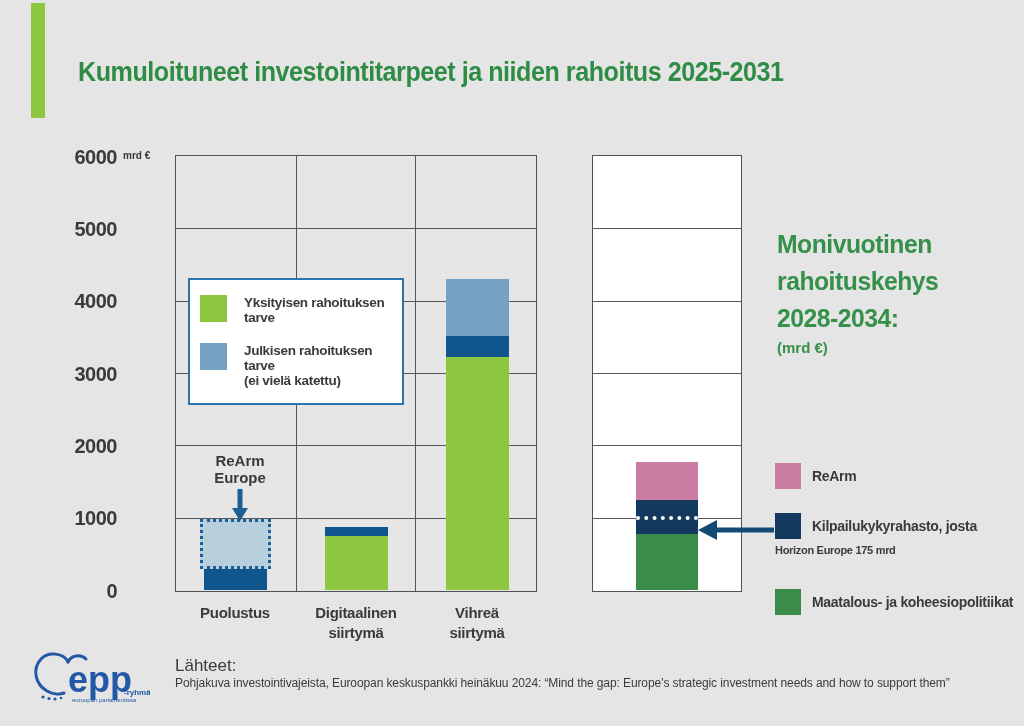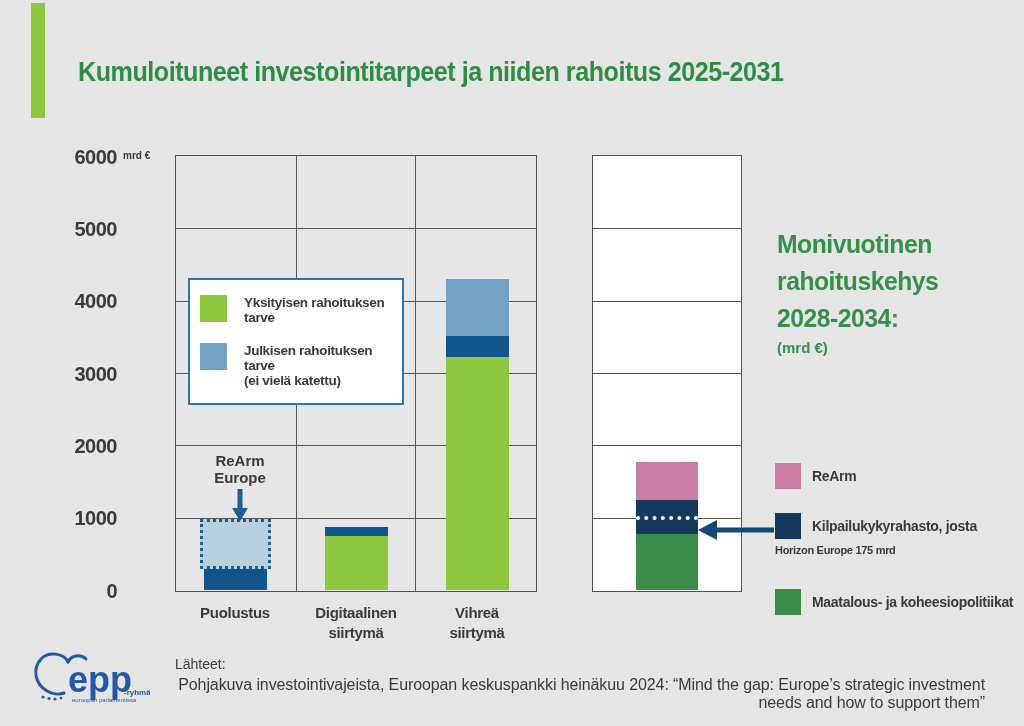--- a/index.html
+++ b/index.html
@@ -26,22 +26,22 @@
     font-weight:bold;line-height:17px;white-space:pre-line;z-index:5;}
   .arrow-down{position:absolute;left:230px;top:489px;z-index:5;}
   .mff-heading{position:absolute;left:777px;top:226px;font-size:26px;font-weight:bold;color:#35904a;
     line-height:37px;white-space:pre-line;letter-spacing:-0.5px;transform:scaleX(0.95);transform-origin:left;}
   .mff-sub{position:absolute;left:777px;top:339px;font-size:15px;font-weight:bold;color:#35904a;text-align:center;}
   .rlegend{position:absolute;left:775px;width:246px;z-index:5;}
   .rswatch{position:absolute;left:0;top:0;width:26px;height:26px;}
   .rlabel{position:absolute;left:37px;top:5px;font-size:14px;font-weight:bold;white-space:nowrap;letter-spacing:-0.3px;}
   .rlabel2{position:absolute;left:0;top:31px;font-size:11px;font-weight:bold;white-space:nowrap;letter-spacing:-0.3px;}
   .arrow-left{position:absolute;left:698px;top:518px;z-index:5;}
-  .src-label{position:absolute;left:175px;top:656px;font-size:14px;color:#3b3b3b;}
-  .src-line{position:absolute;left:175px;top:676px;width:810px;font-size:16px;color:#3b3b3b;letter-spacing:-0.1px;text-align:right;}
+  .src-label{position:absolute;left:175px;top:656px;font-size:17px;color:#3b3b3b;}
+  .src-line{position:absolute;left:175px;top:676px;width:810px;font-size:12px;color:#3b3b3b;letter-spacing:-0.1px;}
   .epp{position:absolute;left:32px;top:650px;}
 </style>
 </head>
 <body>
 
 <div class="canvas">
   <div class="accent" style="background: rgb(141, 198, 63);"></div>
   <h1 class="title" style="color: rgb(47, 140, 68);">Kumuloituneet investointitarpeet ja niiden rahoitus 2025-2031</h1>
 
   <div class="yunit">mrd €</div>

